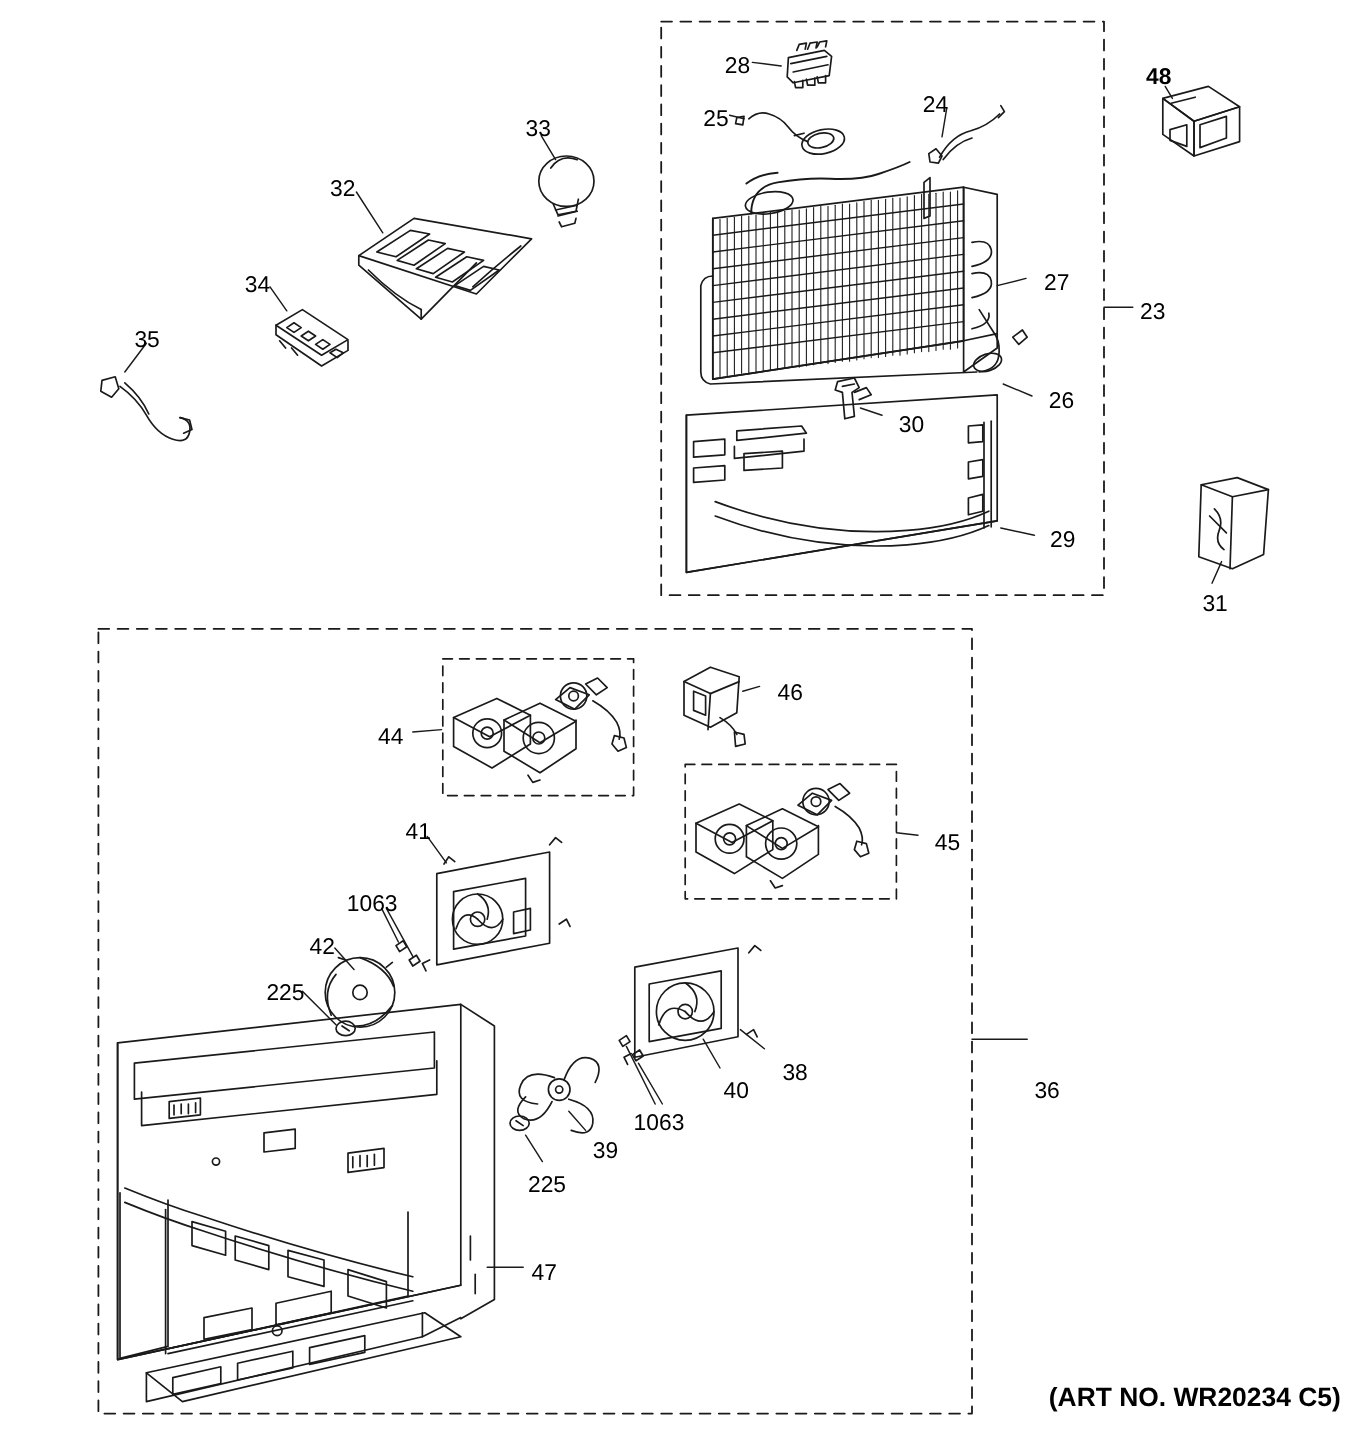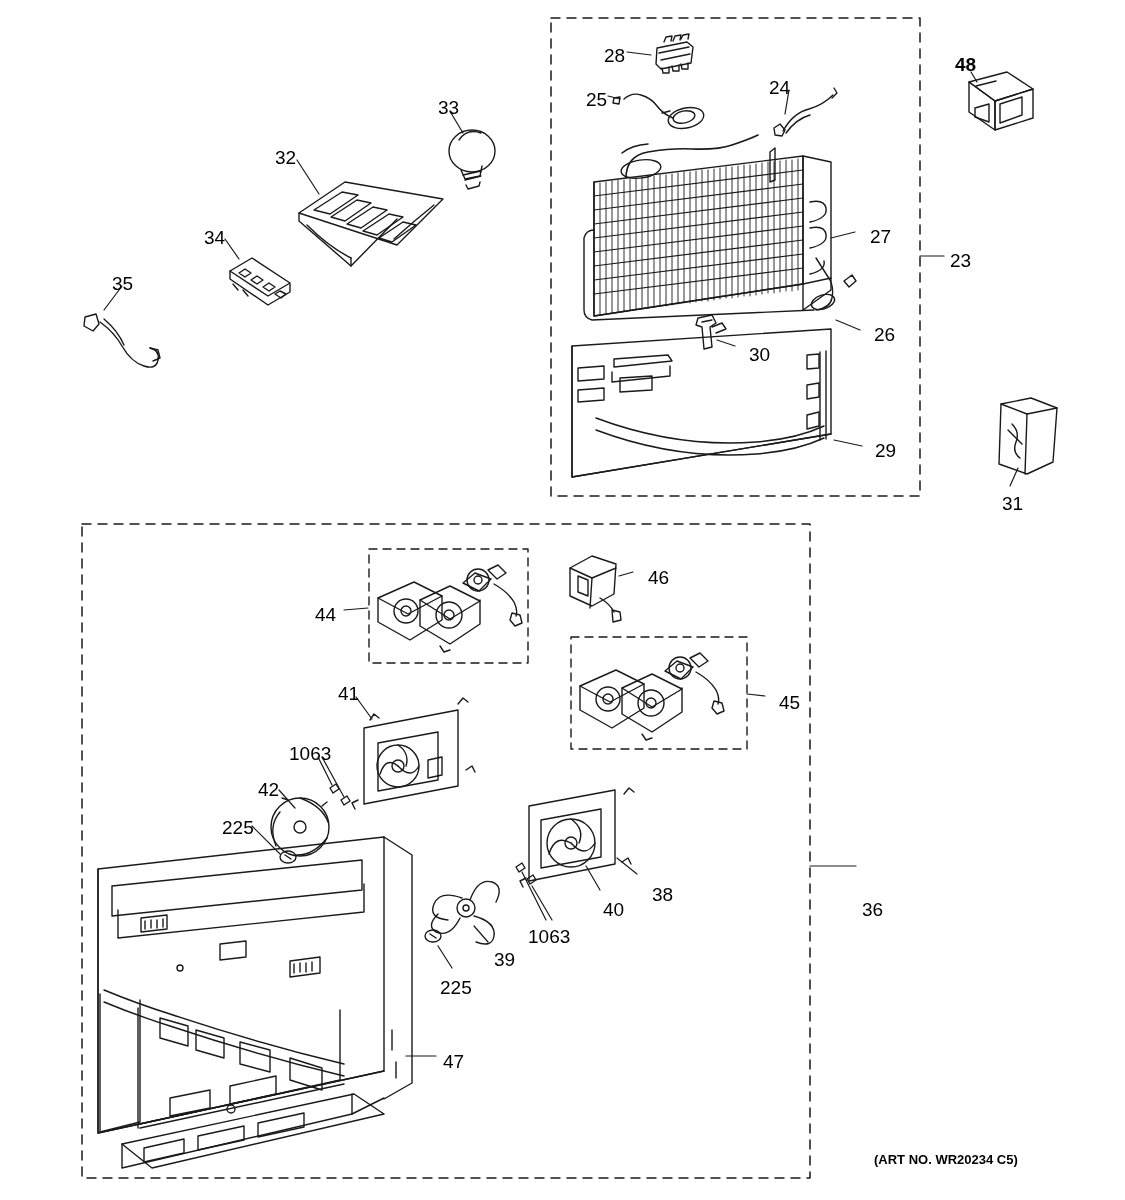--- a/index.html
+++ b/index.html
@@ -26,21 +26,21 @@
     position: absolute;
     font-family: "Liberation Sans", sans-serif;
     font-size: 19px;
     color: #000000;
     white-space: nowrap;
     line-height: 1;
   }
   .artno {
     position: absolute;
     font-family: "Liberation Sans", sans-serif;
-    font-size: 13px;
+    font-size: 22px;
     font-weight: bold;
     color: #000000;
     white-space: nowrap;
   }
 </style>
 </head>
 <body>
 
 <div id="root">
 

